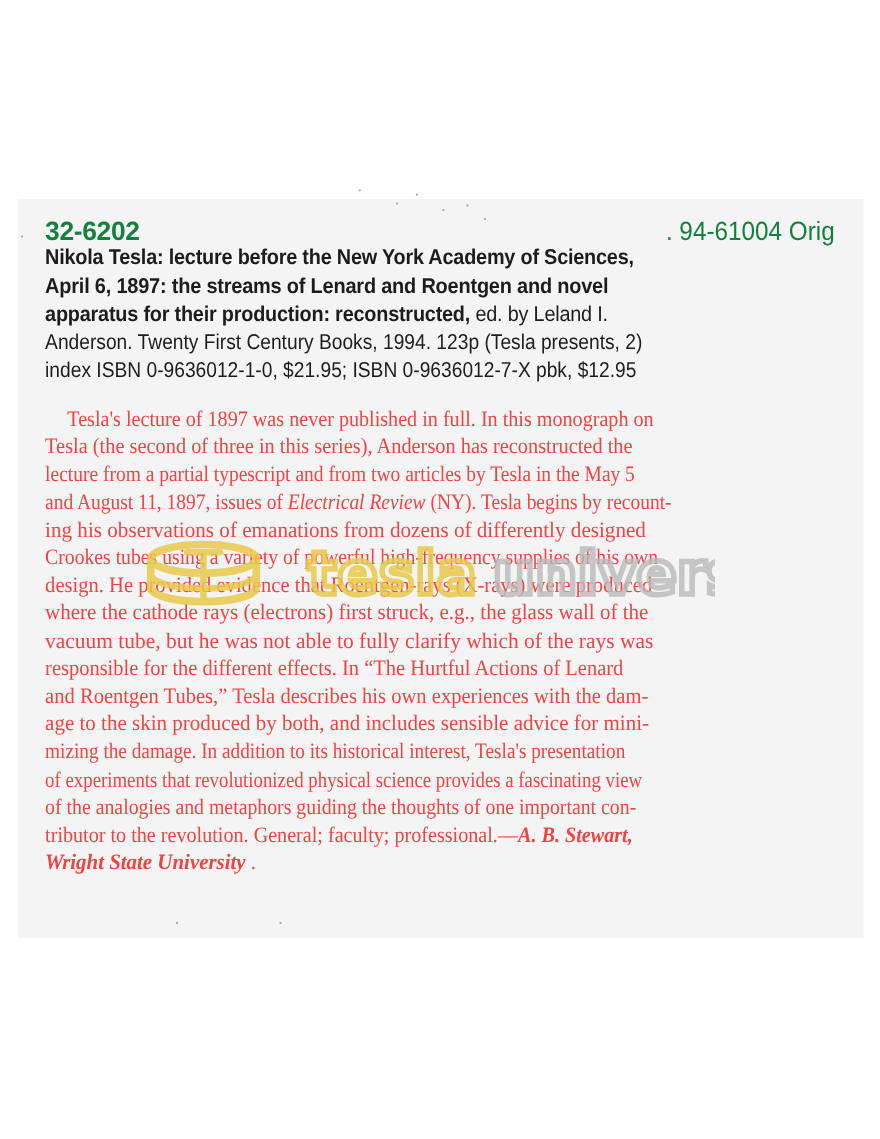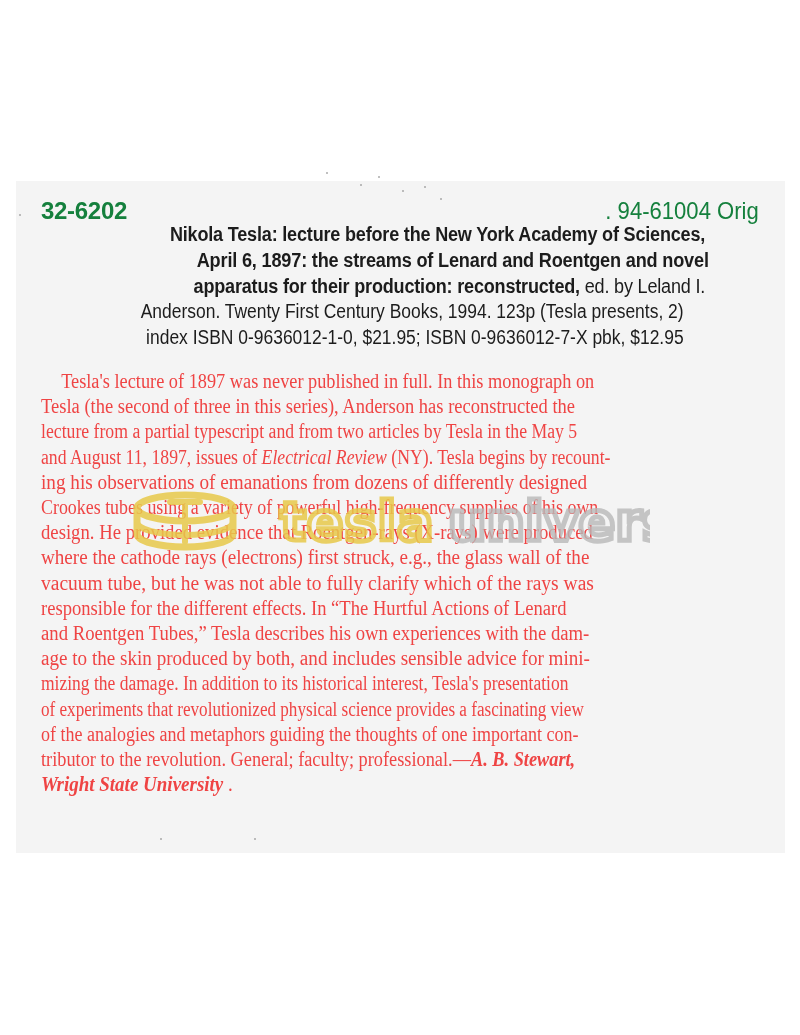--- a/index.html
+++ b/index.html
@@ -48,21 +48,20 @@
     }
     .citation {
       position: absolute;
       left: 41px;
       top: 222px;
       width: 718px;
       font-family: "Liberation Sans", sans-serif;
       font-size: 19.5px;
       line-height: 25.8px;
       color: #1c1c1c;
-      text-align: right;
     }
     .cit-line {
       display: block;
       white-space: nowrap;
       transform-origin: left center;
     }
     .cit-line.l1 { transform: scaleX(0.925); letter-spacing: -0.2px; }
     .cit-line.l2 { transform: scaleX(0.93); letter-spacing: -0.2px; }
     .cit-line.l3 { transform: scaleX(0.925); letter-spacing: -0.2px; }
     .cit-line.l4 { transform: scaleX(0.895); }

